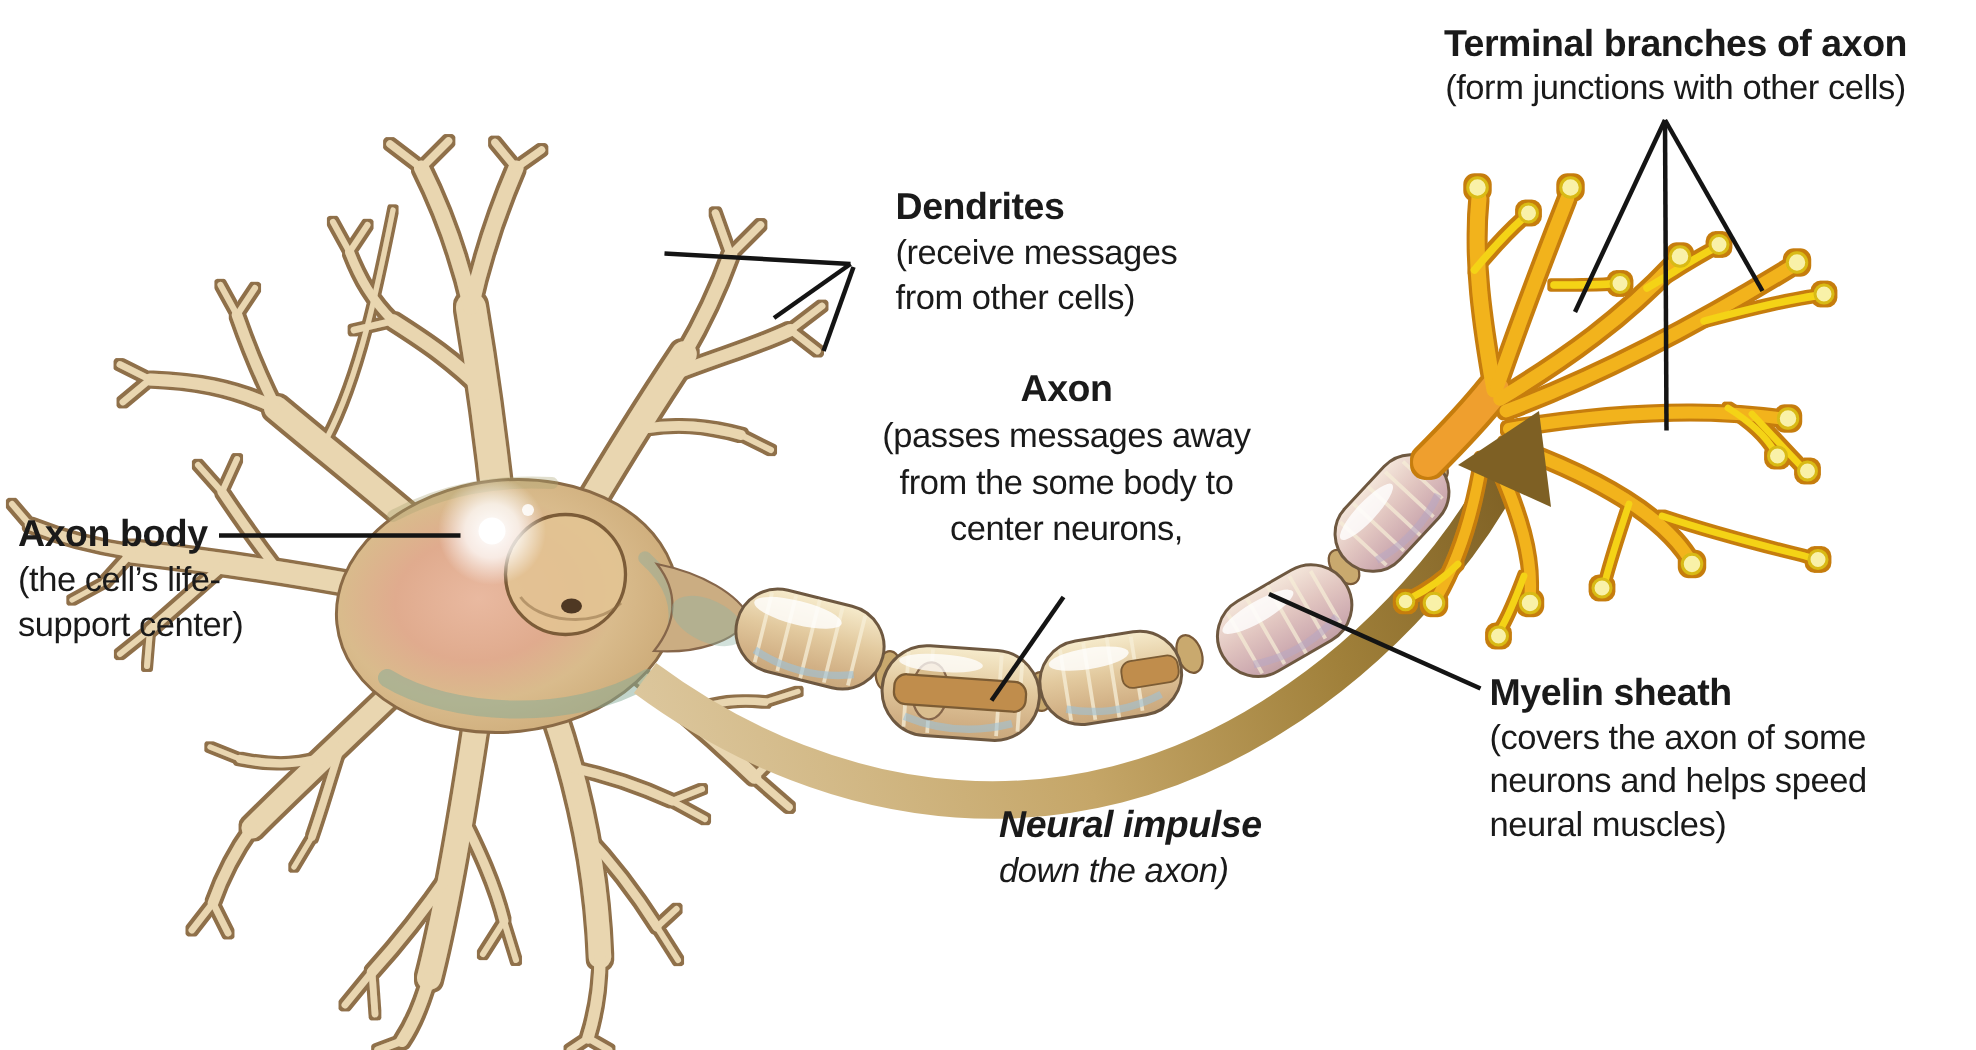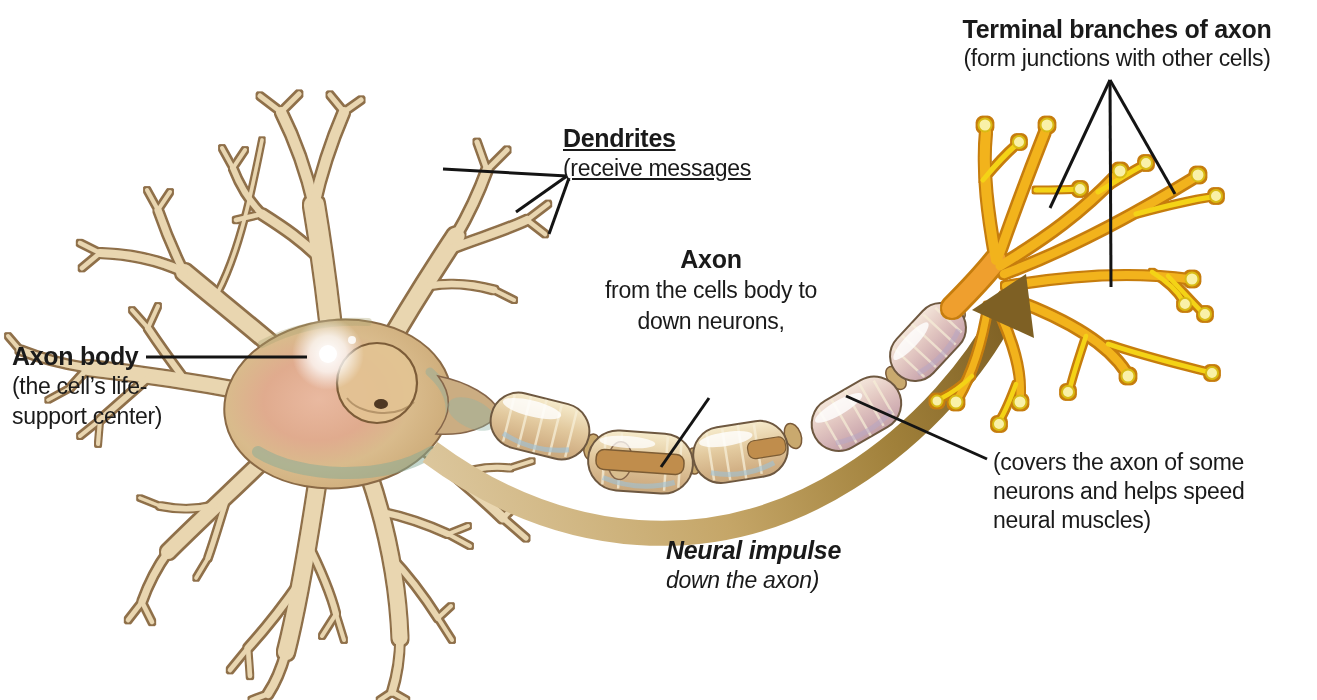--- a/index.html
+++ b/index.html
@@ -280,38 +280,41 @@
       <path d="M1110,80 L1175,194"></path>
     </g>
   </g>
 </svg>
 
 <div class="label center" id="lbl-terminal" style="left:915px;top:15px;width:404px;">
   <div class="t">Terminal branches of axon</div>
   <div class="d">(form junctions with other cells)</div>
 </div>
 
-<div class="label" id="lbl-dendrites" style="left:563px;top:123px;text-decoration:underline;">
+<div class="label" id="lbl-dendrites" style="left:597px;top:123px;">
   <div class="t">Dendrites</div>
   <div class="d">(receive messages</div>
+  <div class="d">from other cells)</div>
 </div>
 
 <div class="label center" id="lbl-axon" style="left:544px;top:244px;width:334px;">
   <div class="t">Axon</div>
-  <div class="d">from the cells body to</div>
-  <div class="d">down neurons,</div>
+  <div class="d">(passes messages away</div>
+  <div class="d">from the some body to</div>
+  <div class="d">center neurons,</div>
 </div>
 
 <div class="label" id="lbl-cellbody" style="left:12px;top:341px;">
   <div class="t">Axon body</div>
   <div class="d">(the cell’s life-</div>
   <div class="d">support center)</div>
 </div>
 
 <div class="label" id="lbl-myelin" style="left:993px;top:448px;">
+  <div class="t">Myelin sheath</div>
   <div class="d">(covers the axon of some</div>
   <div class="d">neurons and helps speed</div>
   <div class="d">neural muscles)</div>
 </div>
 
 <div class="label" id="lbl-neural" style="left:666px;top:535px;">
   <div class="t">Neural impulse</div>
   <div class="d">down the axon)</div>
 </div>
 

